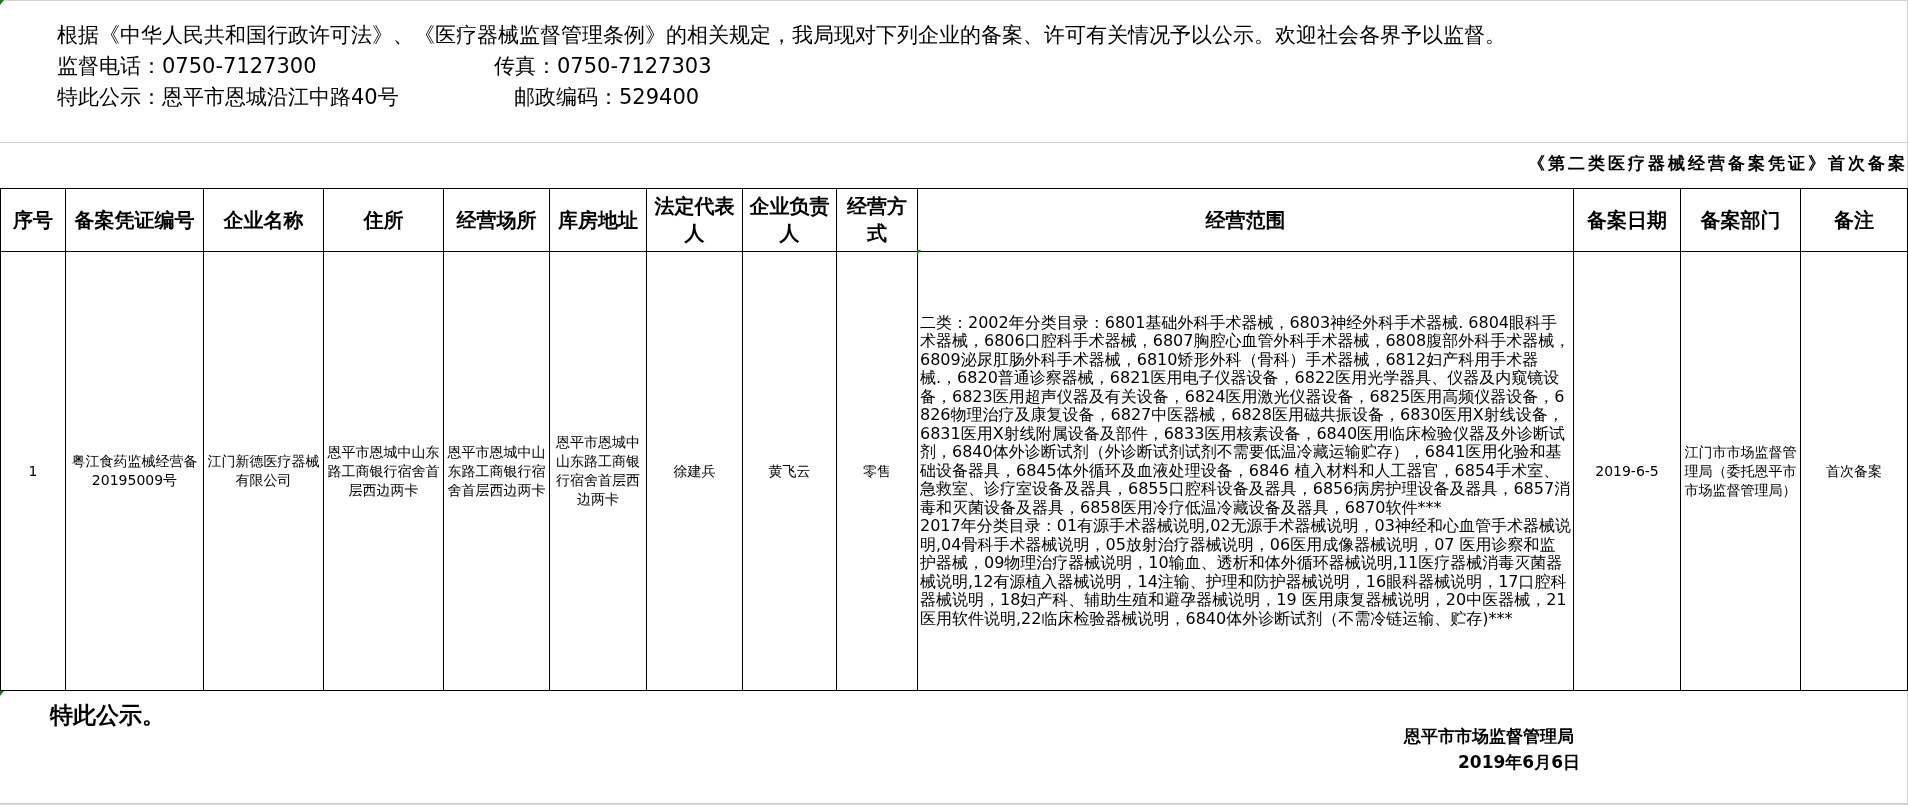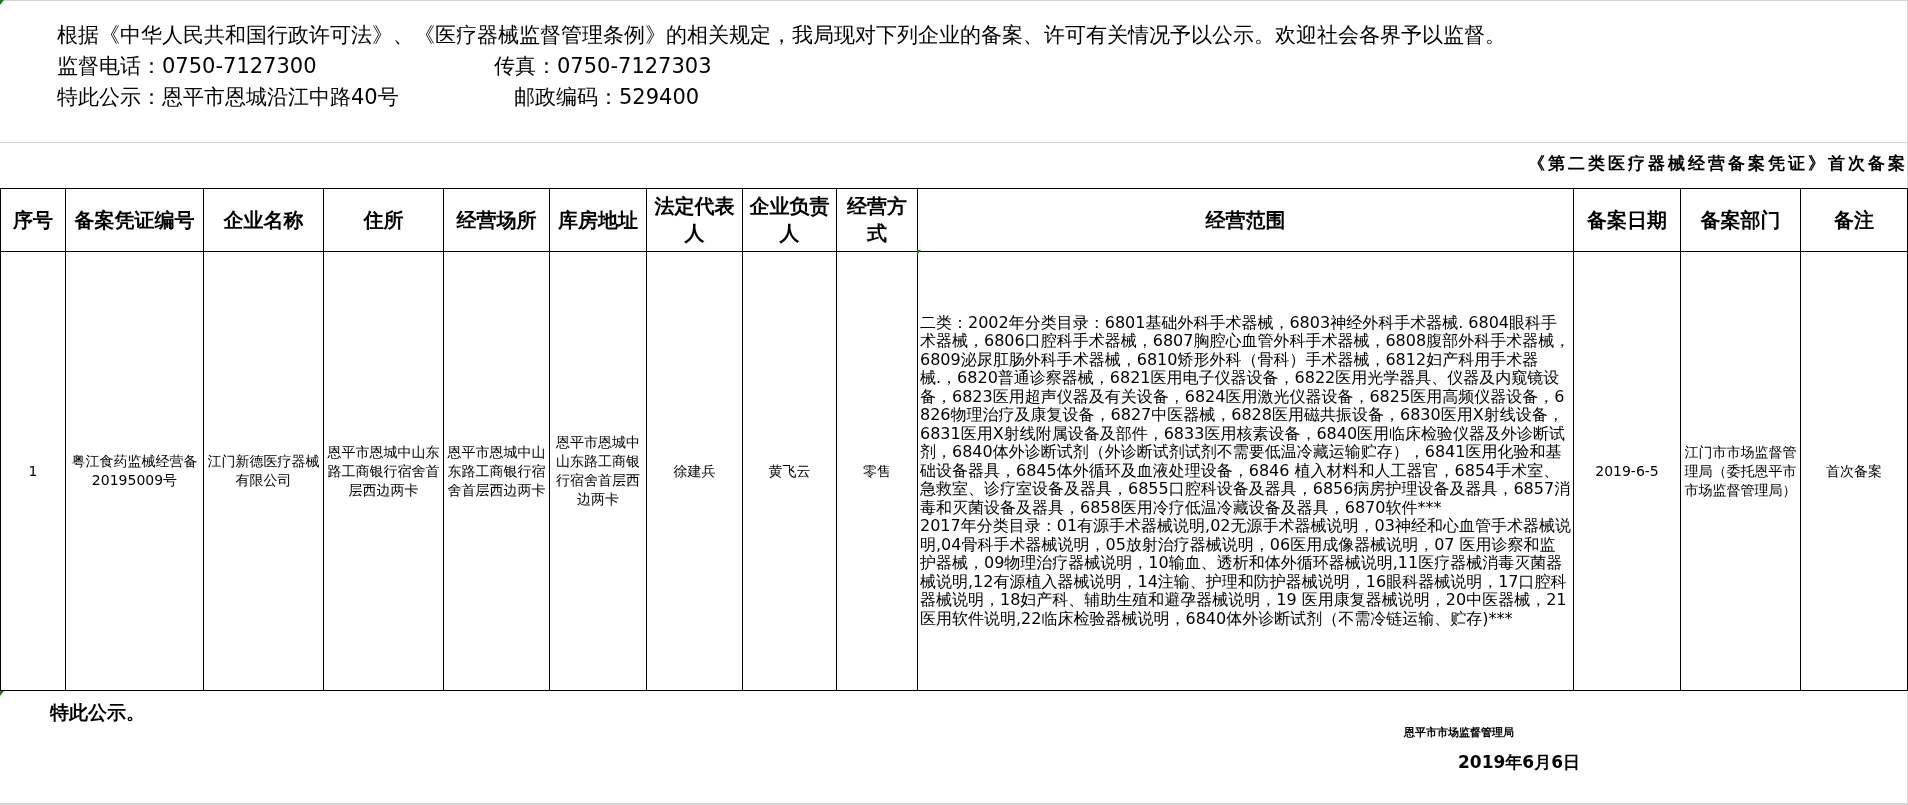--- a/index.html
+++ b/index.html
@@ -11,22 +11,22 @@
   .notice { position:absolute; left:57px; top:12px; font-size:21px; line-height:31px; white-space:nowrap;margin-top:8px; }
   .notice .line { height:31px; }
   .notice .gap { display:inline-block; }
   .sep1 { position:absolute; left:0; top:142px; width:1908px; height:1px; background:#d4d4d4; }
   .table-title { position:absolute; left:0; top:152px; width:1908px; text-align:right; font-size:17px; font-weight:bold; letter-spacing:3px; }
   table.reg { position:absolute; left:0; top:188px; border-collapse:collapse; table-layout:fixed; width:1907px; }
   table.reg th, table.reg td { border:1.5px solid #000; text-align:center; vertical-align:middle; }
   table.reg th { height:60px; font-size:20px; font-weight:bold; }
   table.reg td { height:438px; font-size:14px; line-height:19px; padding:0 2px; }
   table.reg td.scope { text-align:left; font-size:16px; line-height:18.5px; padding:0 2px; word-break:break-all; }
-  .footer-note { position:absolute; left:50px; top:700px; font-size:19px; font-weight:bold; }
-  .sign-org { position:absolute; left:1404px; top:725px; font-size:11px; font-weight:bold; }
+  .footer-note { position:absolute; left:50px; top:700px; font-size:23px; font-weight:bold; }
+  .sign-org { position:absolute; left:1404px; top:725px; font-size:17px; font-weight:bold; }
   .sign-date { position:absolute; left:1458px; top:751px; font-size:17px; font-weight:bold; }
   .cell-mark { position:absolute; width:0; height:0; border-top:5px solid #1a7a1a; border-right:4px solid transparent; }
 </style>
 </head>
 <body>
 
 <div class="frame-top"></div>
 <div class="frame-right"></div>
 <div class="frame-bottom"></div>
 <div class="cell-mark" style="left:0;top:0;"></div>

